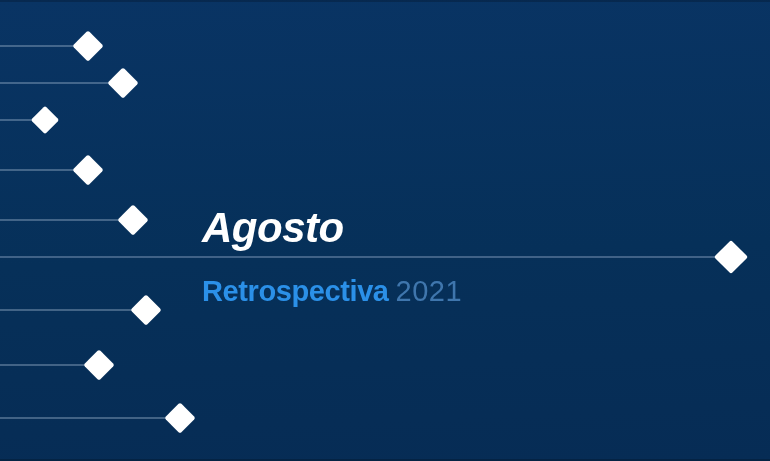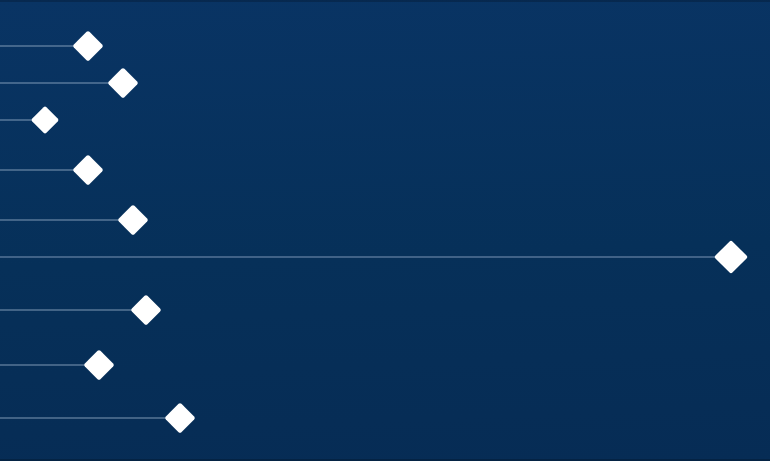--- a/index.html
+++ b/index.html
@@ -169,17 +169,23 @@
         <div class="rule" style="width: 172px;"></div>
         <div class="diamond" style="left: 180px; width: 22px; height: 22px; margin-top: -11px; margin-left: -11px;"></div>
       </div>
     </div>
 
   <div class="main-rule-wrap">
     <div class="rule"></div>
     <div class="diamond"></div>
   </div>
 
+  <div class="title-block">
+    <h1 class="title-main">Agosto</h1>
+  </div>
 
+  <div class="subtitle-row">
+    <span class="subtitle-strong">Retrospectiva</span><span class="subtitle-year">2021</span>
+  </div>
 
   <div class="edge-line bottom"></div>
 
 </div>
 
 </body></html>

